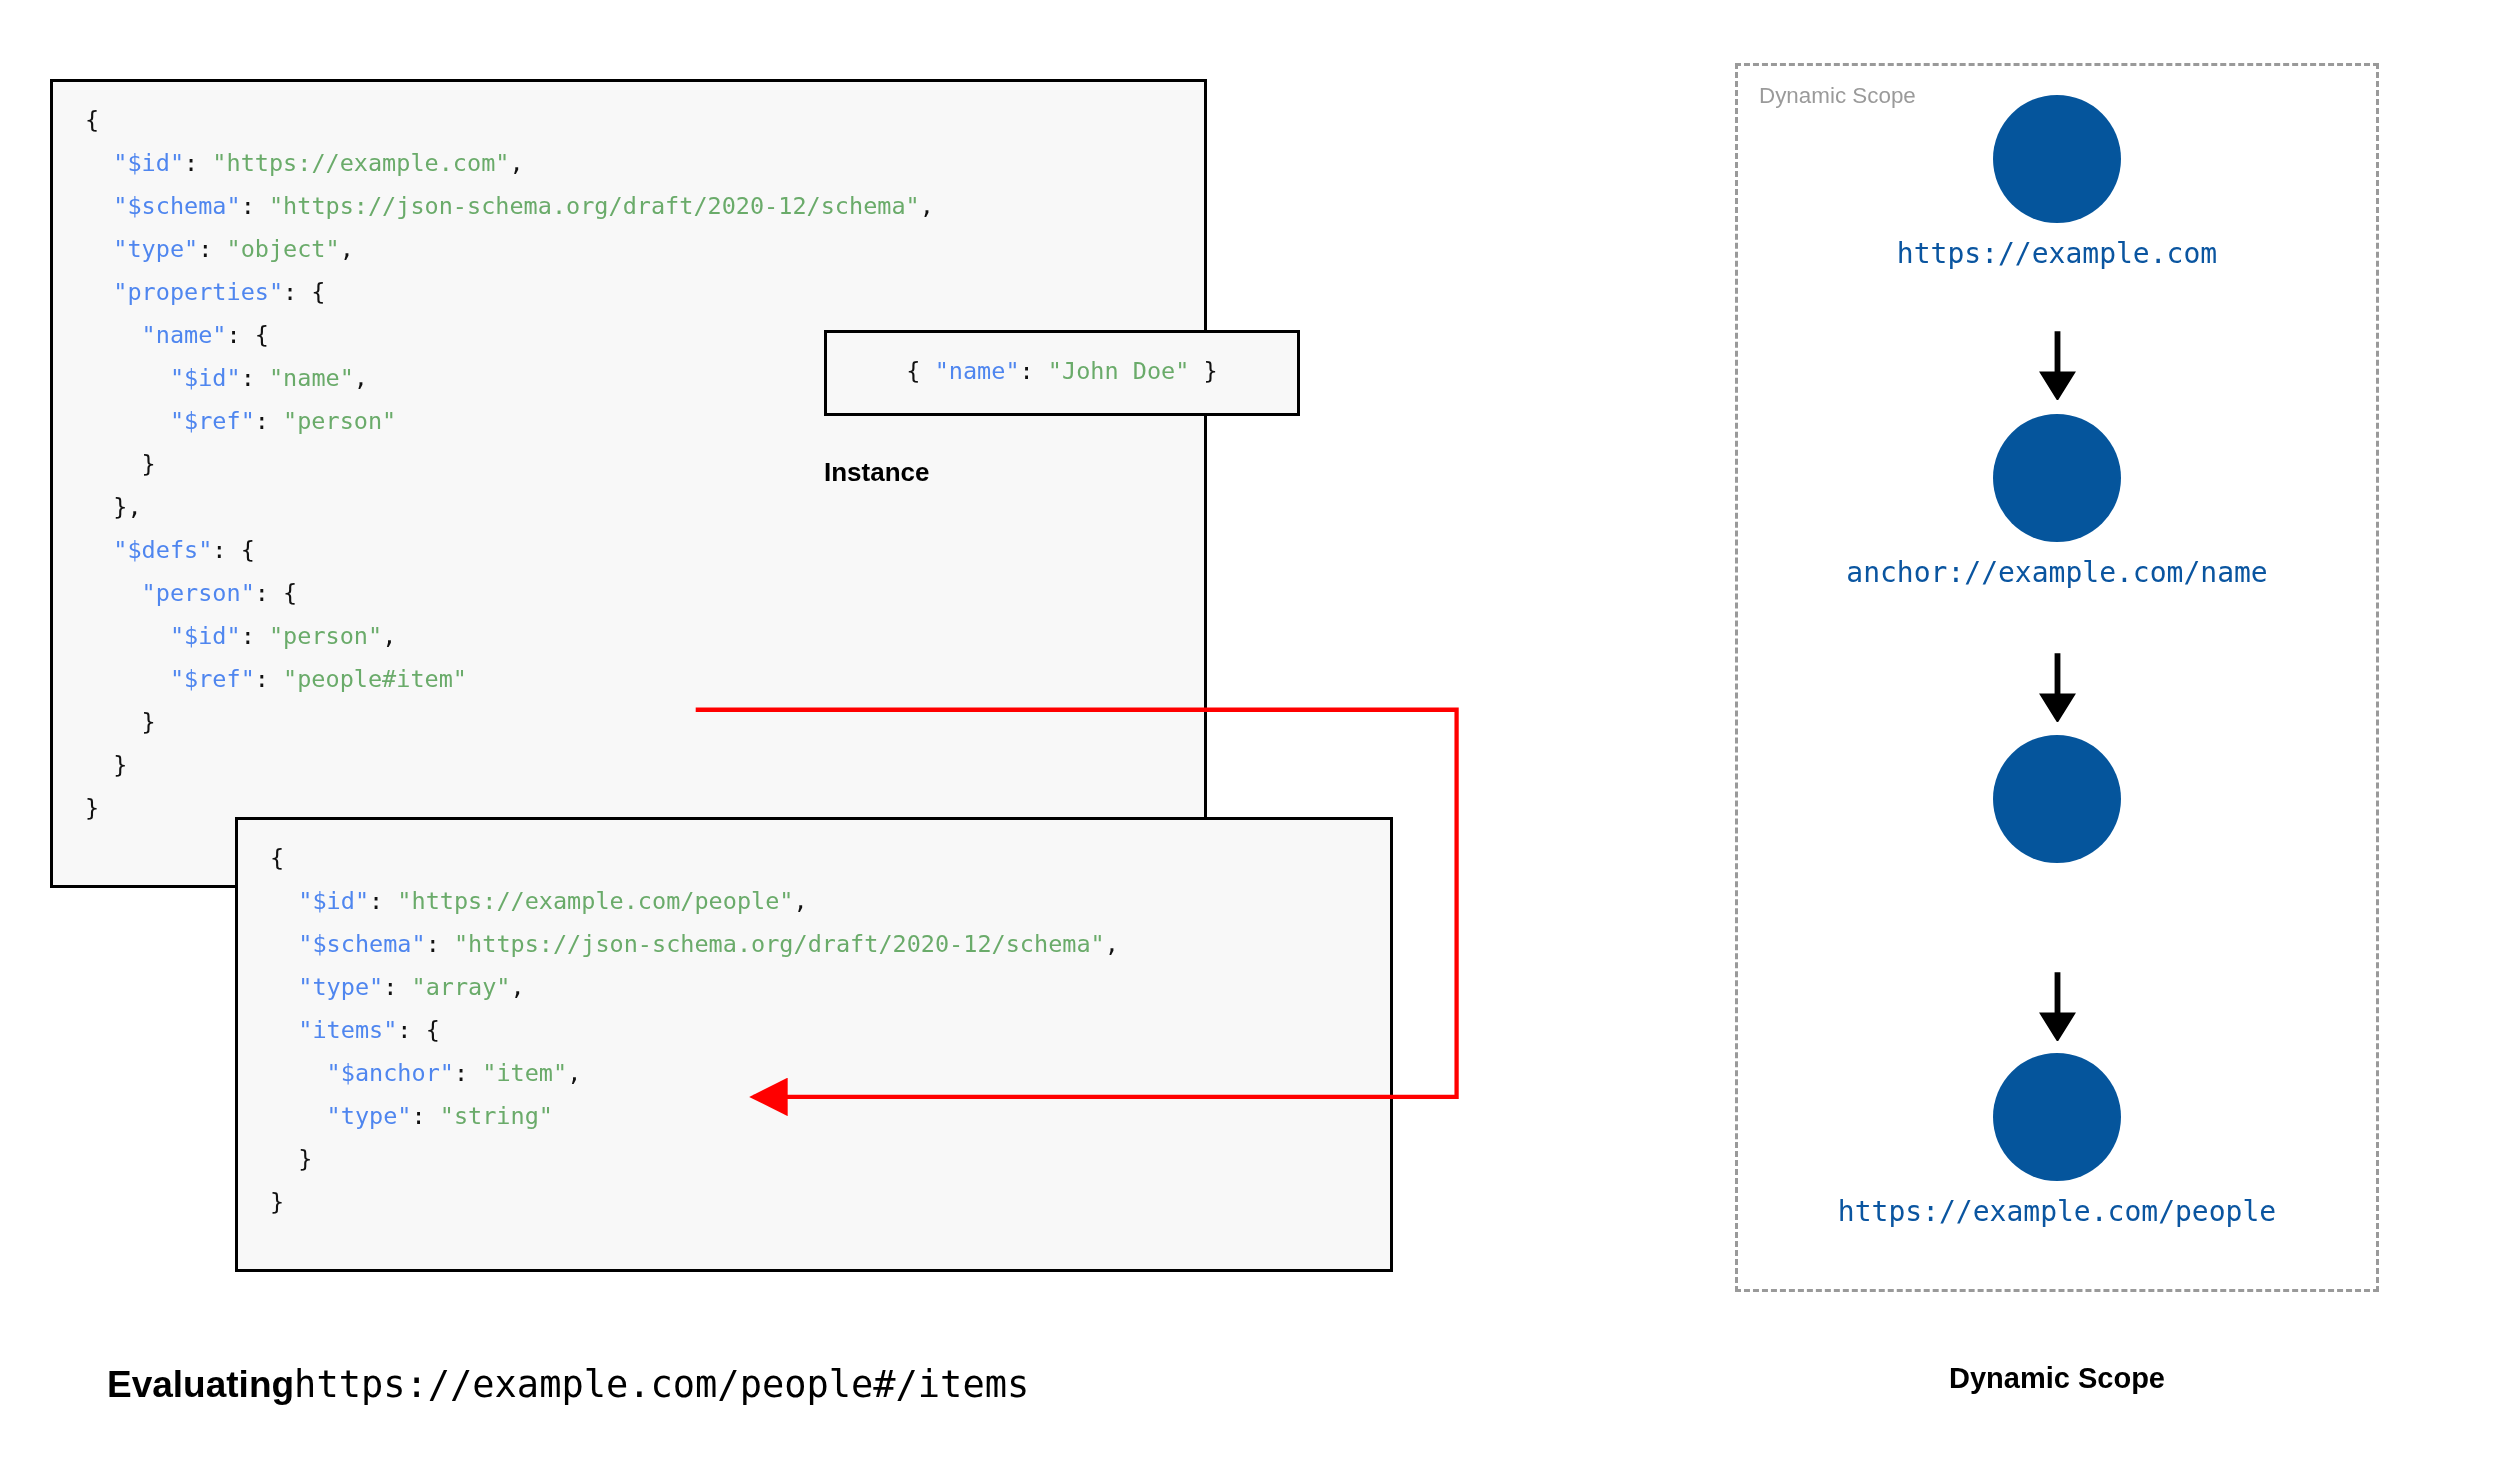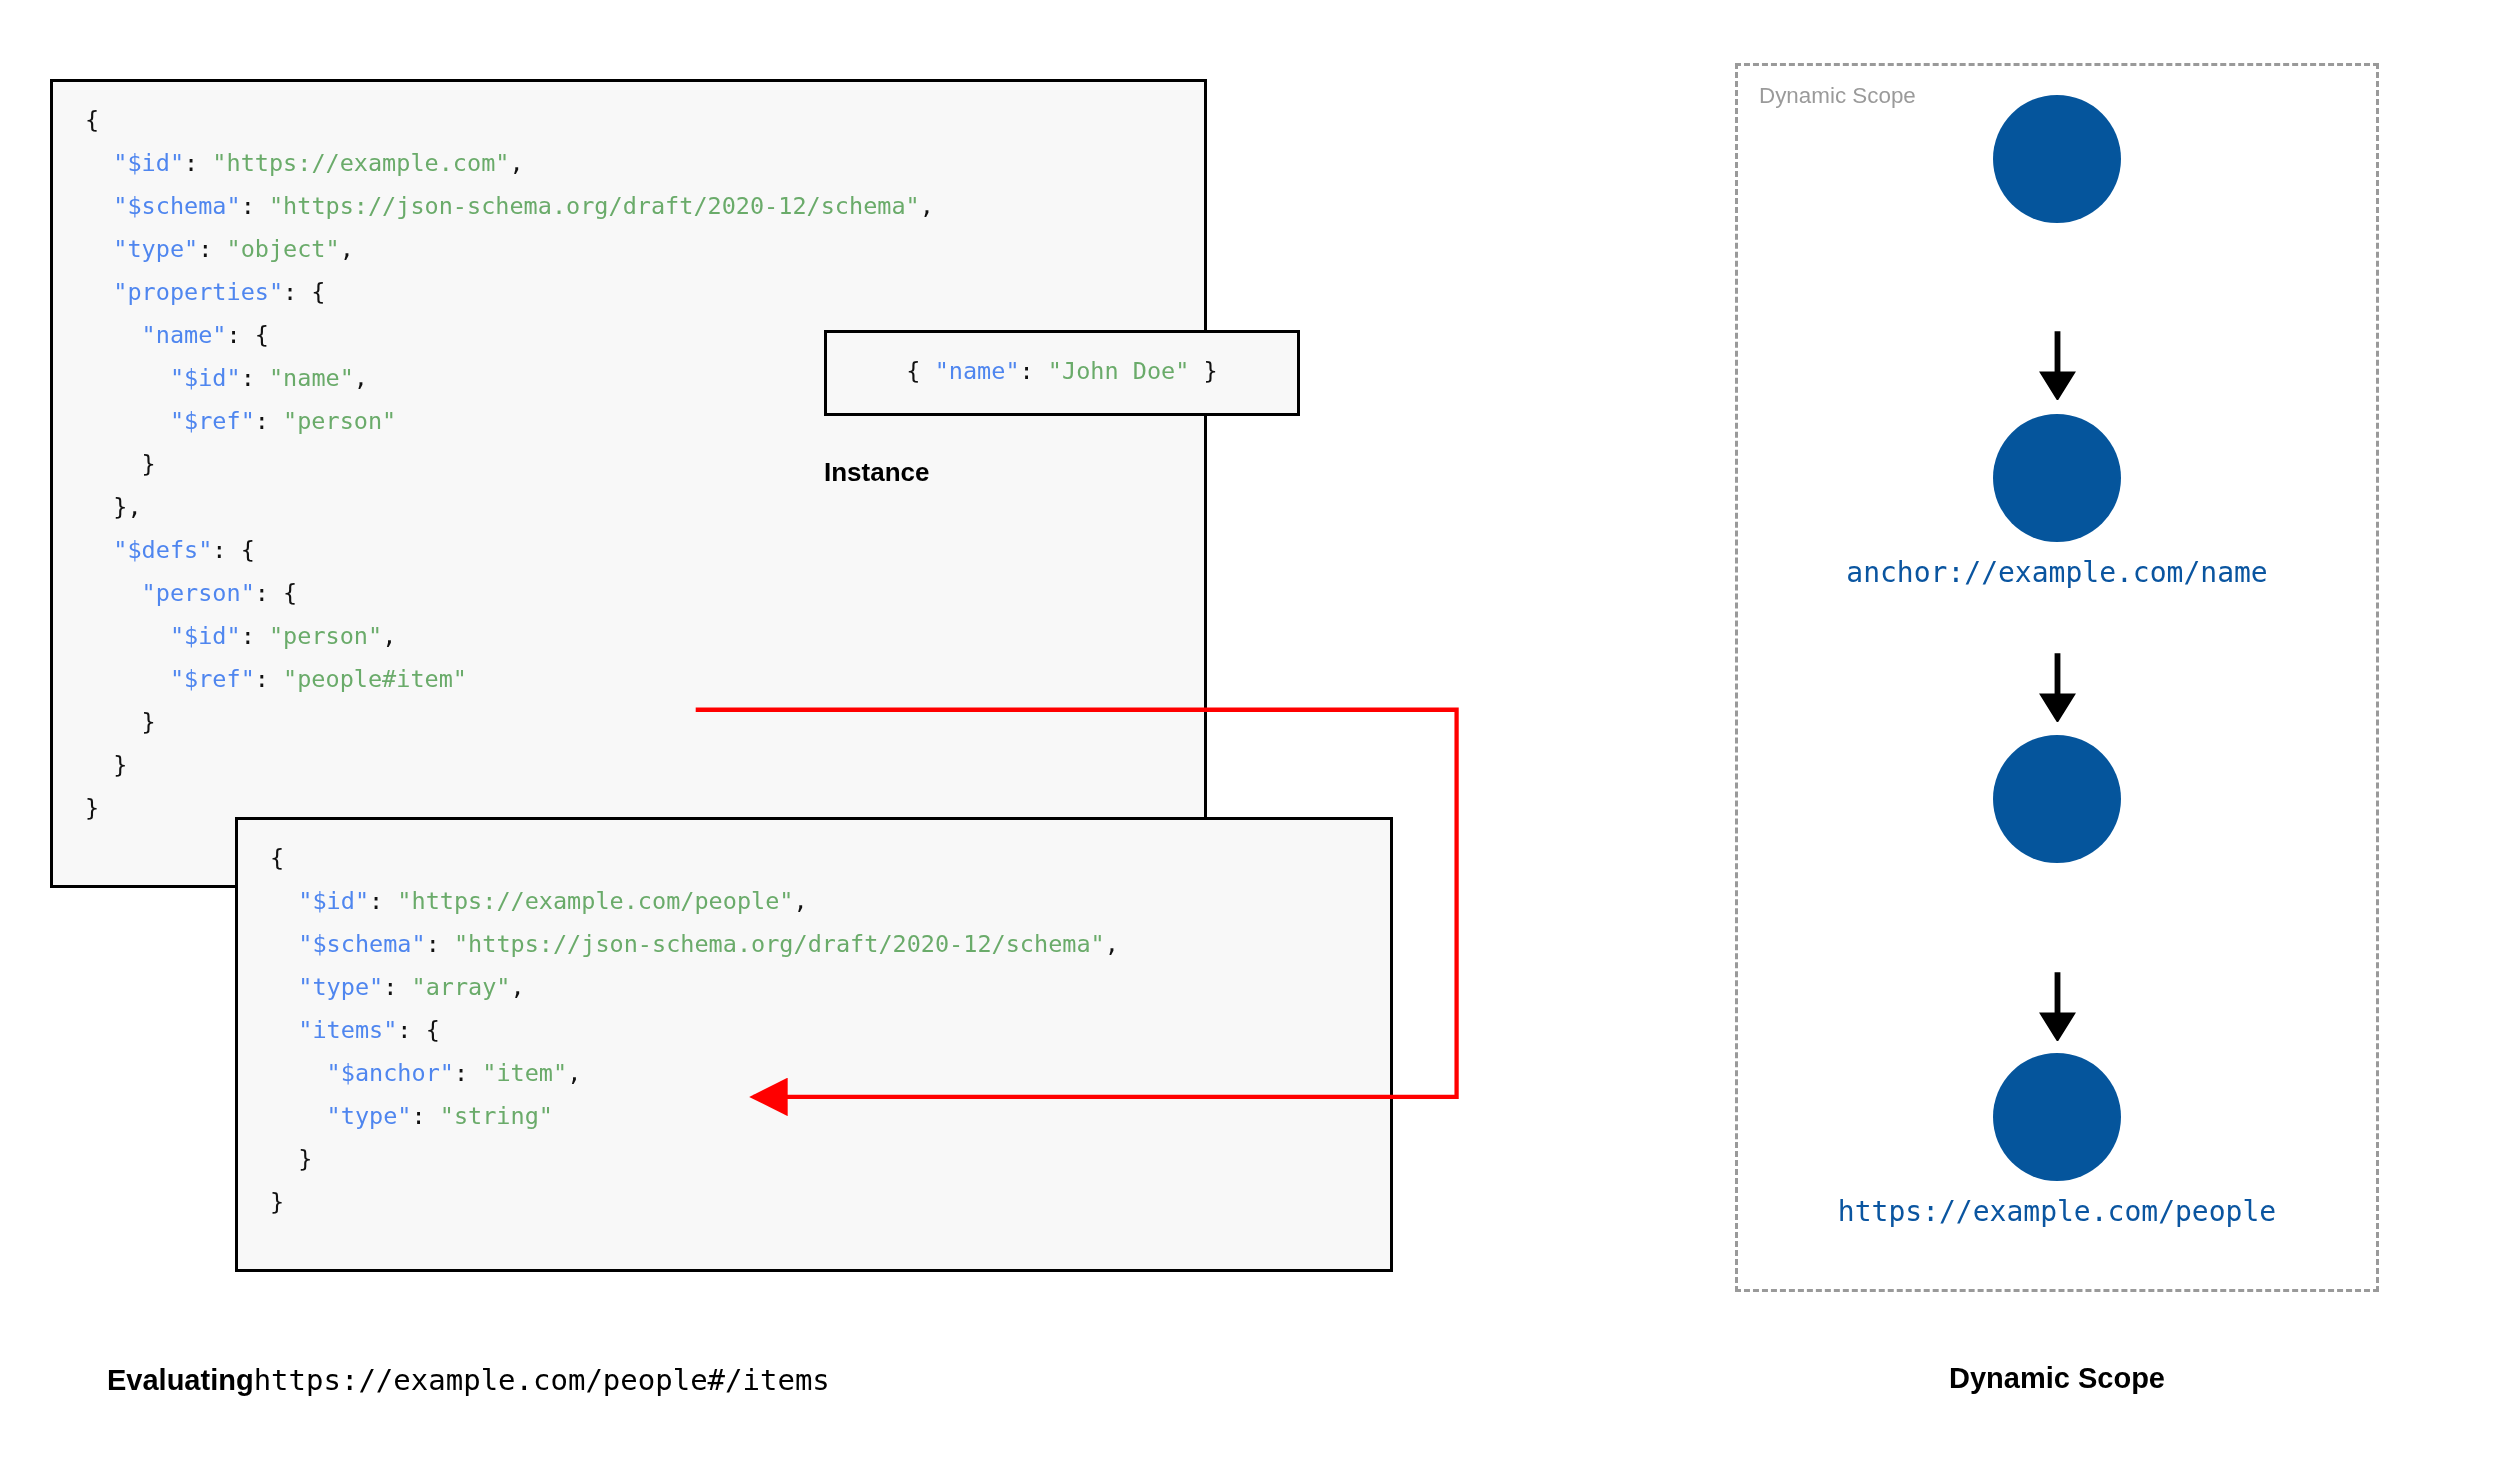--- a/index.html
+++ b/index.html
@@ -80,21 +80,21 @@
     left: 577px; top: 684px;
     width: 909px; height: 444px;
     z-index: 7;
     pointer-events: none;
   }
 
   
   #left-caption {
     position: absolute;
     left: 107px; top: 1363px;
-    font-size: 29px;
+    font-size: 37px;
     color: #000000;
     white-space: nowrap;
   }
   #left-caption .cap-bold {
     font-family: "Liberation Sans", sans-serif;
     font-weight: bold;
   }
   #left-caption .cap-mono {
     font-family: "DejaVu Sans Mono", "Liberation Mono", monospace;
     font-weight: normal;
@@ -203,20 +203,21 @@
 <div id="left-caption">
   <span class="cap-bold">Evaluating</span><span class="cap-mono">https://example.com/people#/items</span>
 </div>
 
 <div id="dynamic-scope-panel"></div>
 <div id="dynamic-scope-label">Dynamic Scope</div>
 
 <div id="scope-nodes">
     <div class="scope-node" style="top: 95px;">
       <div class="scope-circle"></div>
+      <div class="scope-url">https://example.com</div>
     </div>
     <div class="scope-node" style="top: 414px;">
       <div class="scope-circle"></div>
       <div class="scope-url">anchor://example.com/name</div>
     </div>
     <div class="scope-node" style="top: 735px;">
       <div class="scope-circle"></div>
     </div>
     <div class="scope-node" style="top: 1053px;">
       <div class="scope-circle"></div>

